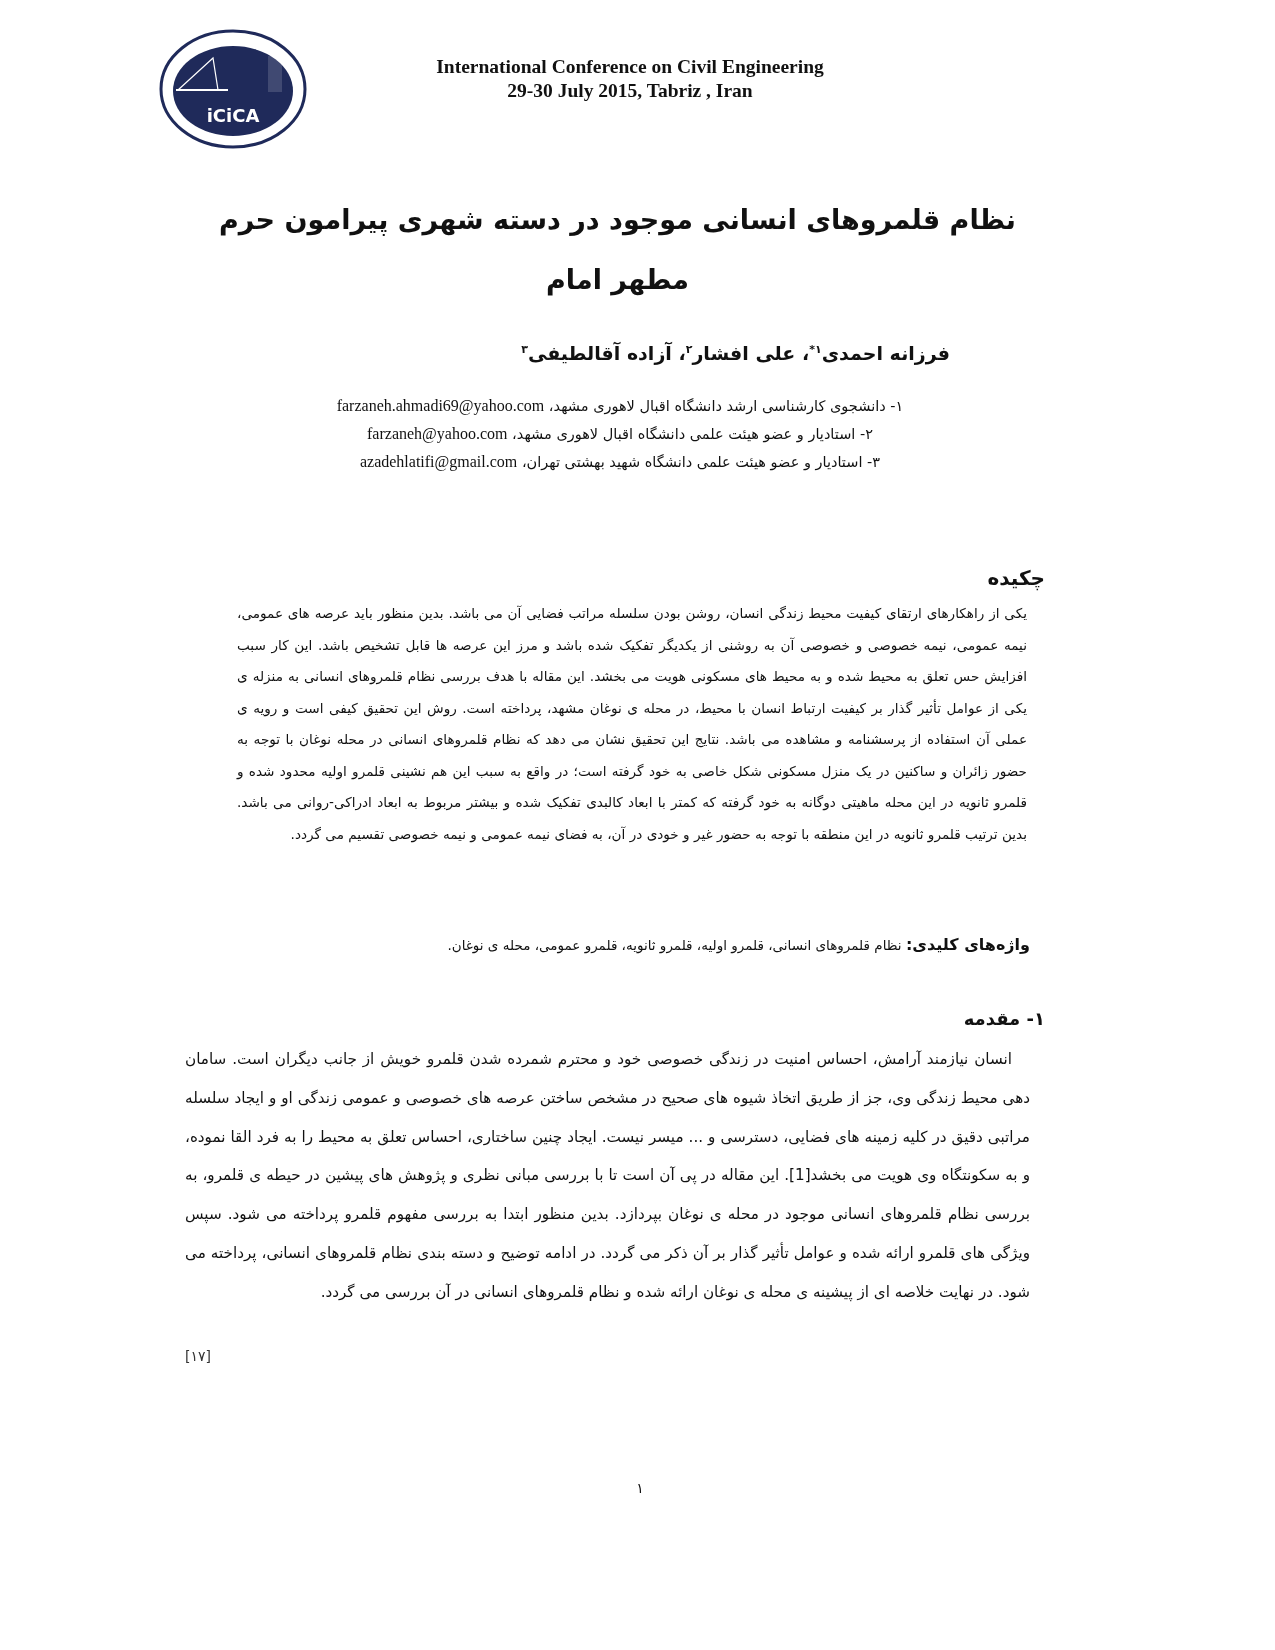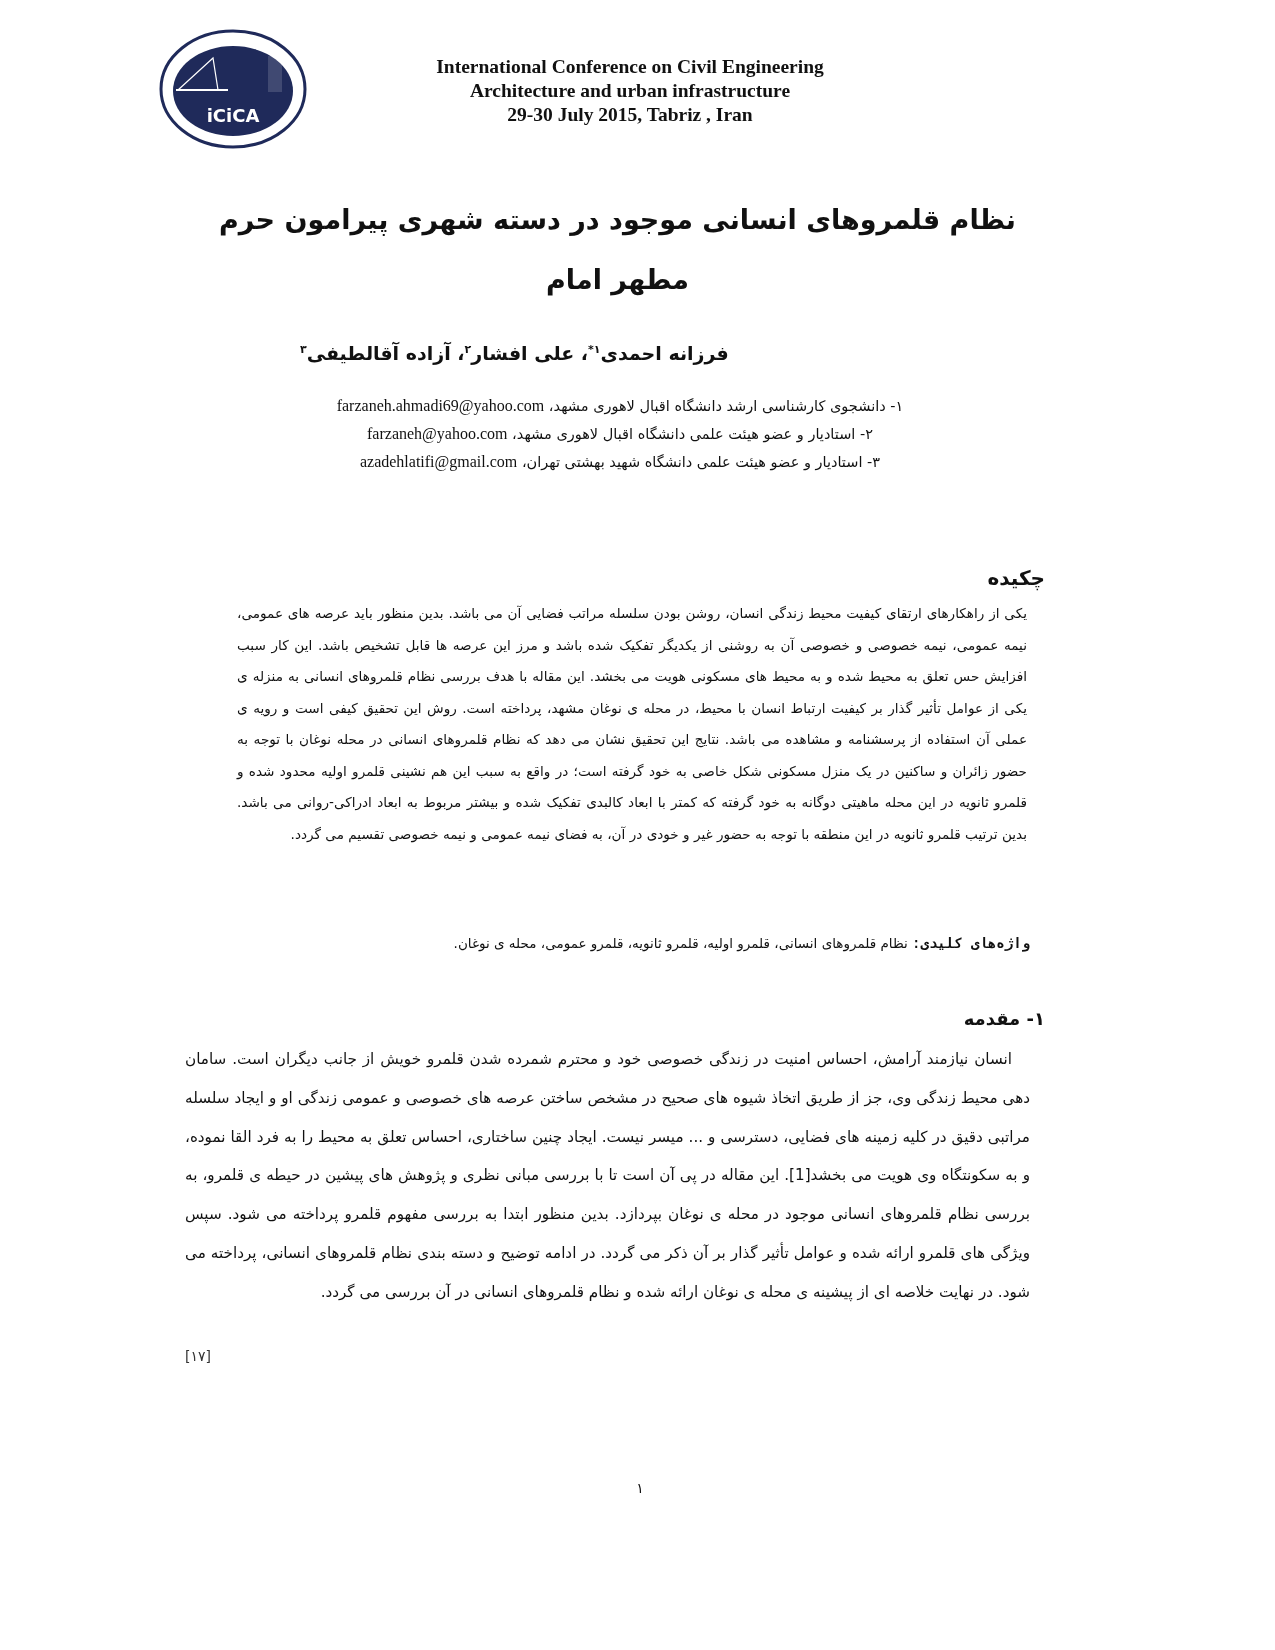--- a/index.html
+++ b/index.html
@@ -10,37 +10,37 @@
   
   #logo { left: 158px; top: 28px; width: 150px; height: 122px; }
   #conf { left: 360px; top: 55px; width: 540px; text-align: center;
           font-family: "Liberation Serif", serif; font-weight: bold; font-size: 19.5px; line-height: 24px; color: #111; }
 
   
   #title { left: 180px; top: 190px; width: 875px; direction: rtl; text-align: center;
            font-family: "DejaVu Sans", sans-serif; font-weight: bold; font-size: 27px; line-height: 60px; }
 
   
-  #authors { left: 300px; top: 342px; width: 650px; direction: rtl; text-align: left;
+  #authors { left: 300px; top: 342px; width: 650px; direction: rtl; text-align: right;
              font-family: "DejaVu Sans", sans-serif; font-weight: bold; font-size: 19px; }
   #authors sup { font-size: 11px; }
   #affils { left: 290px; top: 392px; width: 660px; direction: rtl; text-align: center;
             font-size: 14.5px; line-height: 28px; font-family: "DejaVu Sans", sans-serif; }
   #affils .email { font-family: "Liberation Serif", serif; font-size: 16px; unicode-bidi: embed; direction: ltr; }
 
   
   #abs-head { right: 230px; top: 566px; direction: rtl; font-family: "DejaVu Sans", sans-serif;
               font-weight: bold; font-size: 20px; }
   #abs-body { left: 237px; top: 598px; width: 790px; direction: rtl; text-align: justify;
               text-align-last: right; font-family: "DejaVu Sans", sans-serif; font-size: 13.6px; line-height: 31.5px; }
 
   
   #keywords { left: 390px; top: 935px; width: 640px; direction: rtl; text-align: right;
               font-family: "DejaVu Sans", sans-serif; font-size: 13.5px; }
-  #keywords b { font-size: 14px; font-family: Liberation Mono, monospace; }
+  #keywords b { font-size: 16px; }
 
   
   #sec-head { right: 230px; top: 1008px; direction: rtl; font-family: "DejaVu Sans", sans-serif;
               font-weight: bold; font-size: 18px; text-align: right; }
   #sec-body { left: 185px; top: 1040px; width: 845px; direction: rtl; text-align: justify;
               text-align-last: right; font-family: "DejaVu Sans", sans-serif; font-size: 15.2px; line-height: 38.8px; text-indent: 18px; }
 
   #fn-ref { left: 185px; top: 1348px; font-family: "DejaVu Sans", sans-serif; font-size: 14px; color: #333; text-align: center; }
   #page-num { left: 600px; top: 1480px; width: 80px; text-align: center; font-family: "DejaVu Sans", sans-serif; font-size: 14px; }
 </style>
@@ -57,21 +57,20 @@
     <rect x="110" y="28" width="14" height="36" fill="#fff" opacity="0.15"></rect>
     <path d="M20 62 L55 30 L60 62 Z" fill="none" stroke="#fff" stroke-width="1.2"></path>
     <line x1="18" y1="62" x2="70" y2="62" stroke="#fff" stroke-width="2"></line>
     <path d="M30 38 L78 0" stroke="#1f2a5a" stroke-width="0"></path>
     <text x="75" y="94" text-anchor="middle" fill="#fff" font-family="DejaVu Sans, sans-serif" font-weight="bold" font-size="18">iCiCA</text>
   </svg>
 </div>
 
 <div id="conf" class="abs">
   <div>International Conference on Civil Engineering</div>
-  <div>Architecture and urban infrastructure</div>
   <div>29-30 July 2015, Tabriz , Iran</div>
 </div>
 
 <div id="title" class="abs">
   <div>نظام قلمروهای انسانی موجود در دسته شهری پیرامون حرم مطهر امام</div>
 </div>
 
 <div id="authors" class="abs">
   <span>فرزانه احمدی</span><sup>۱*</sup>،
   <span>علی افشار</span><sup>۲</sup>،

